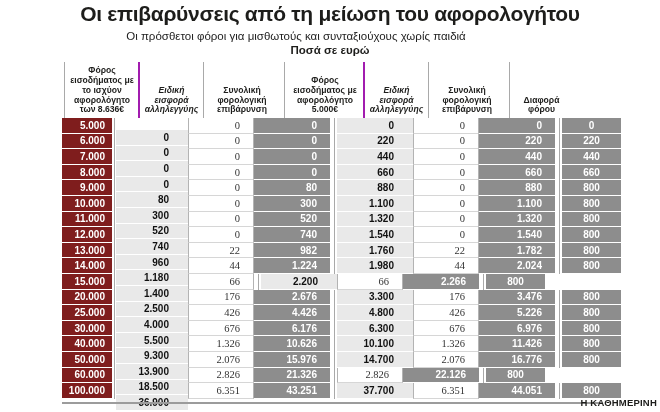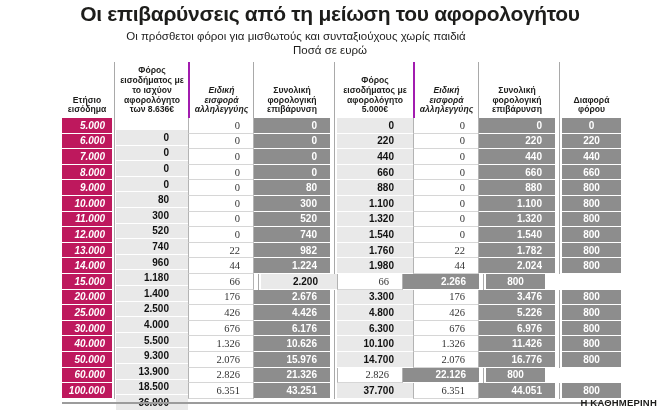--- a/index.html
+++ b/index.html
@@ -13,21 +13,21 @@
   .title {
     position:absolute; top:0px; left:0; width:660px; text-align:center;
     font-size:21px; font-weight:bold; letter-spacing:-0.3px; line-height:28px;
   }
   .subtitle {
     position:absolute; top:29px; left:0; width:592px; text-align:center;
     font-size:11.5px; line-height:14px; color:#222;
   }
   .units {
     position:absolute; top:44px; left:0; width:660px; text-align:center;
-    font-size:11.5px; font-weight:normal;
+    font-size:11.5px; font-weight:bold;
   }
 
   .table { position:absolute; left:62px; top:62px; width:559px; }
 
   .t-head { display:flex; height:56px; }
   .hc {
     box-sizing:border-box; display:flex; align-items:flex-end; justify-content:center;
     text-align:center; font-size:8.6px; font-weight:bold; line-height:1.13;
     padding:0 1px 3px 1px;
   }
@@ -53,21 +53,21 @@
   .g2 { width:7px; }
   .gap::after {
     content:""; position:absolute; left:50%; top:0; bottom:0; width:1px;
     background:#a9a9a9;
   }
 
   
   .hc.w2, .hc.w5 { border-left:2px solid #a21caf; border-right:1px solid #a9a9a9;font-style:italic; }
 
   
-  .c.c0 { background:#be185d; color:#fff; padding-right:7px;  border-bottom:1px solid #fff;font-style:italic; }
+  .c.c0 { background:#7f1d1d; color:#fff; padding-right:7px;  border-bottom:1px solid #fff; }
   .c.c1 { background:#e9e9e9; color:#111; padding-right:19px; border-bottom:1px solid #fff; }
   .c.c2 { background:#ffffff; color:#333; padding-right:13px; border-bottom:1px solid #d6d6d6;
           border-left:1px solid #b3b3b3; border-right:1px solid #b3b3b3;
           font-family:"Liberation Serif", serif; font-weight:normal; font-size:10.5px; }
   .c.c3 { background:#8d8d8d; color:#fff; padding-right:13px; border-bottom:1px solid #fff; }
   .c.c4 { background:#e9e9e9; color:#111; padding-right:19px; border-bottom:1px solid #fff; }
   .c.c5 { background:#ffffff; color:#333; padding-right:13px; border-bottom:1px solid #d6d6d6;
           border-left:1px solid #b3b3b3; border-right:1px solid #b3b3b3;
           font-family:"Liberation Serif", serif; font-weight:normal; font-size:10.5px; }
   .c.c6 { background:#8d8d8d; color:#fff; padding-right:13px; border-bottom:1px solid #fff; }
@@ -85,21 +85,20 @@
 </head>
 <body>
 
 <div class="stage">
   <div class="title">Οι επιβαρύνσεις από τη μείωση του αφορολογήτου</div>
   <div class="subtitle">Οι πρόσθετοι φόροι για μισθωτούς και συνταξιούχους χωρίς παιδιά</div>
   <div class="units">Ποσά σε ευρώ</div>
 
   <div class="table">
     <div class="t-head">
-      <div class="hc w0">Ετήσιο εισόδημα</div>
       <div class="gap g1"></div>
       <div class="hc w1">Φόρος εισοδήματος με το ισχύον αφορολόγητο των 8.636€</div>
       <div class="hc w2">Ειδική εισφορά αλληλεγγύης</div>
       <div class="hc w3">Συνολική φορολογική επιβάρυνση</div>
       <div class="gap g2"></div>
       <div class="hc w4">Φόρος εισοδήματος με αφορολόγητο 5.000€</div>
       <div class="hc w5">Ειδική εισφορά αλληλεγγύης</div>
       <div class="hc w6">Συνολική φορολογική επιβάρυνση</div>
       <div class="gap g2"></div>
       <div class="hc w7">Διαφορά φόρου</div>

